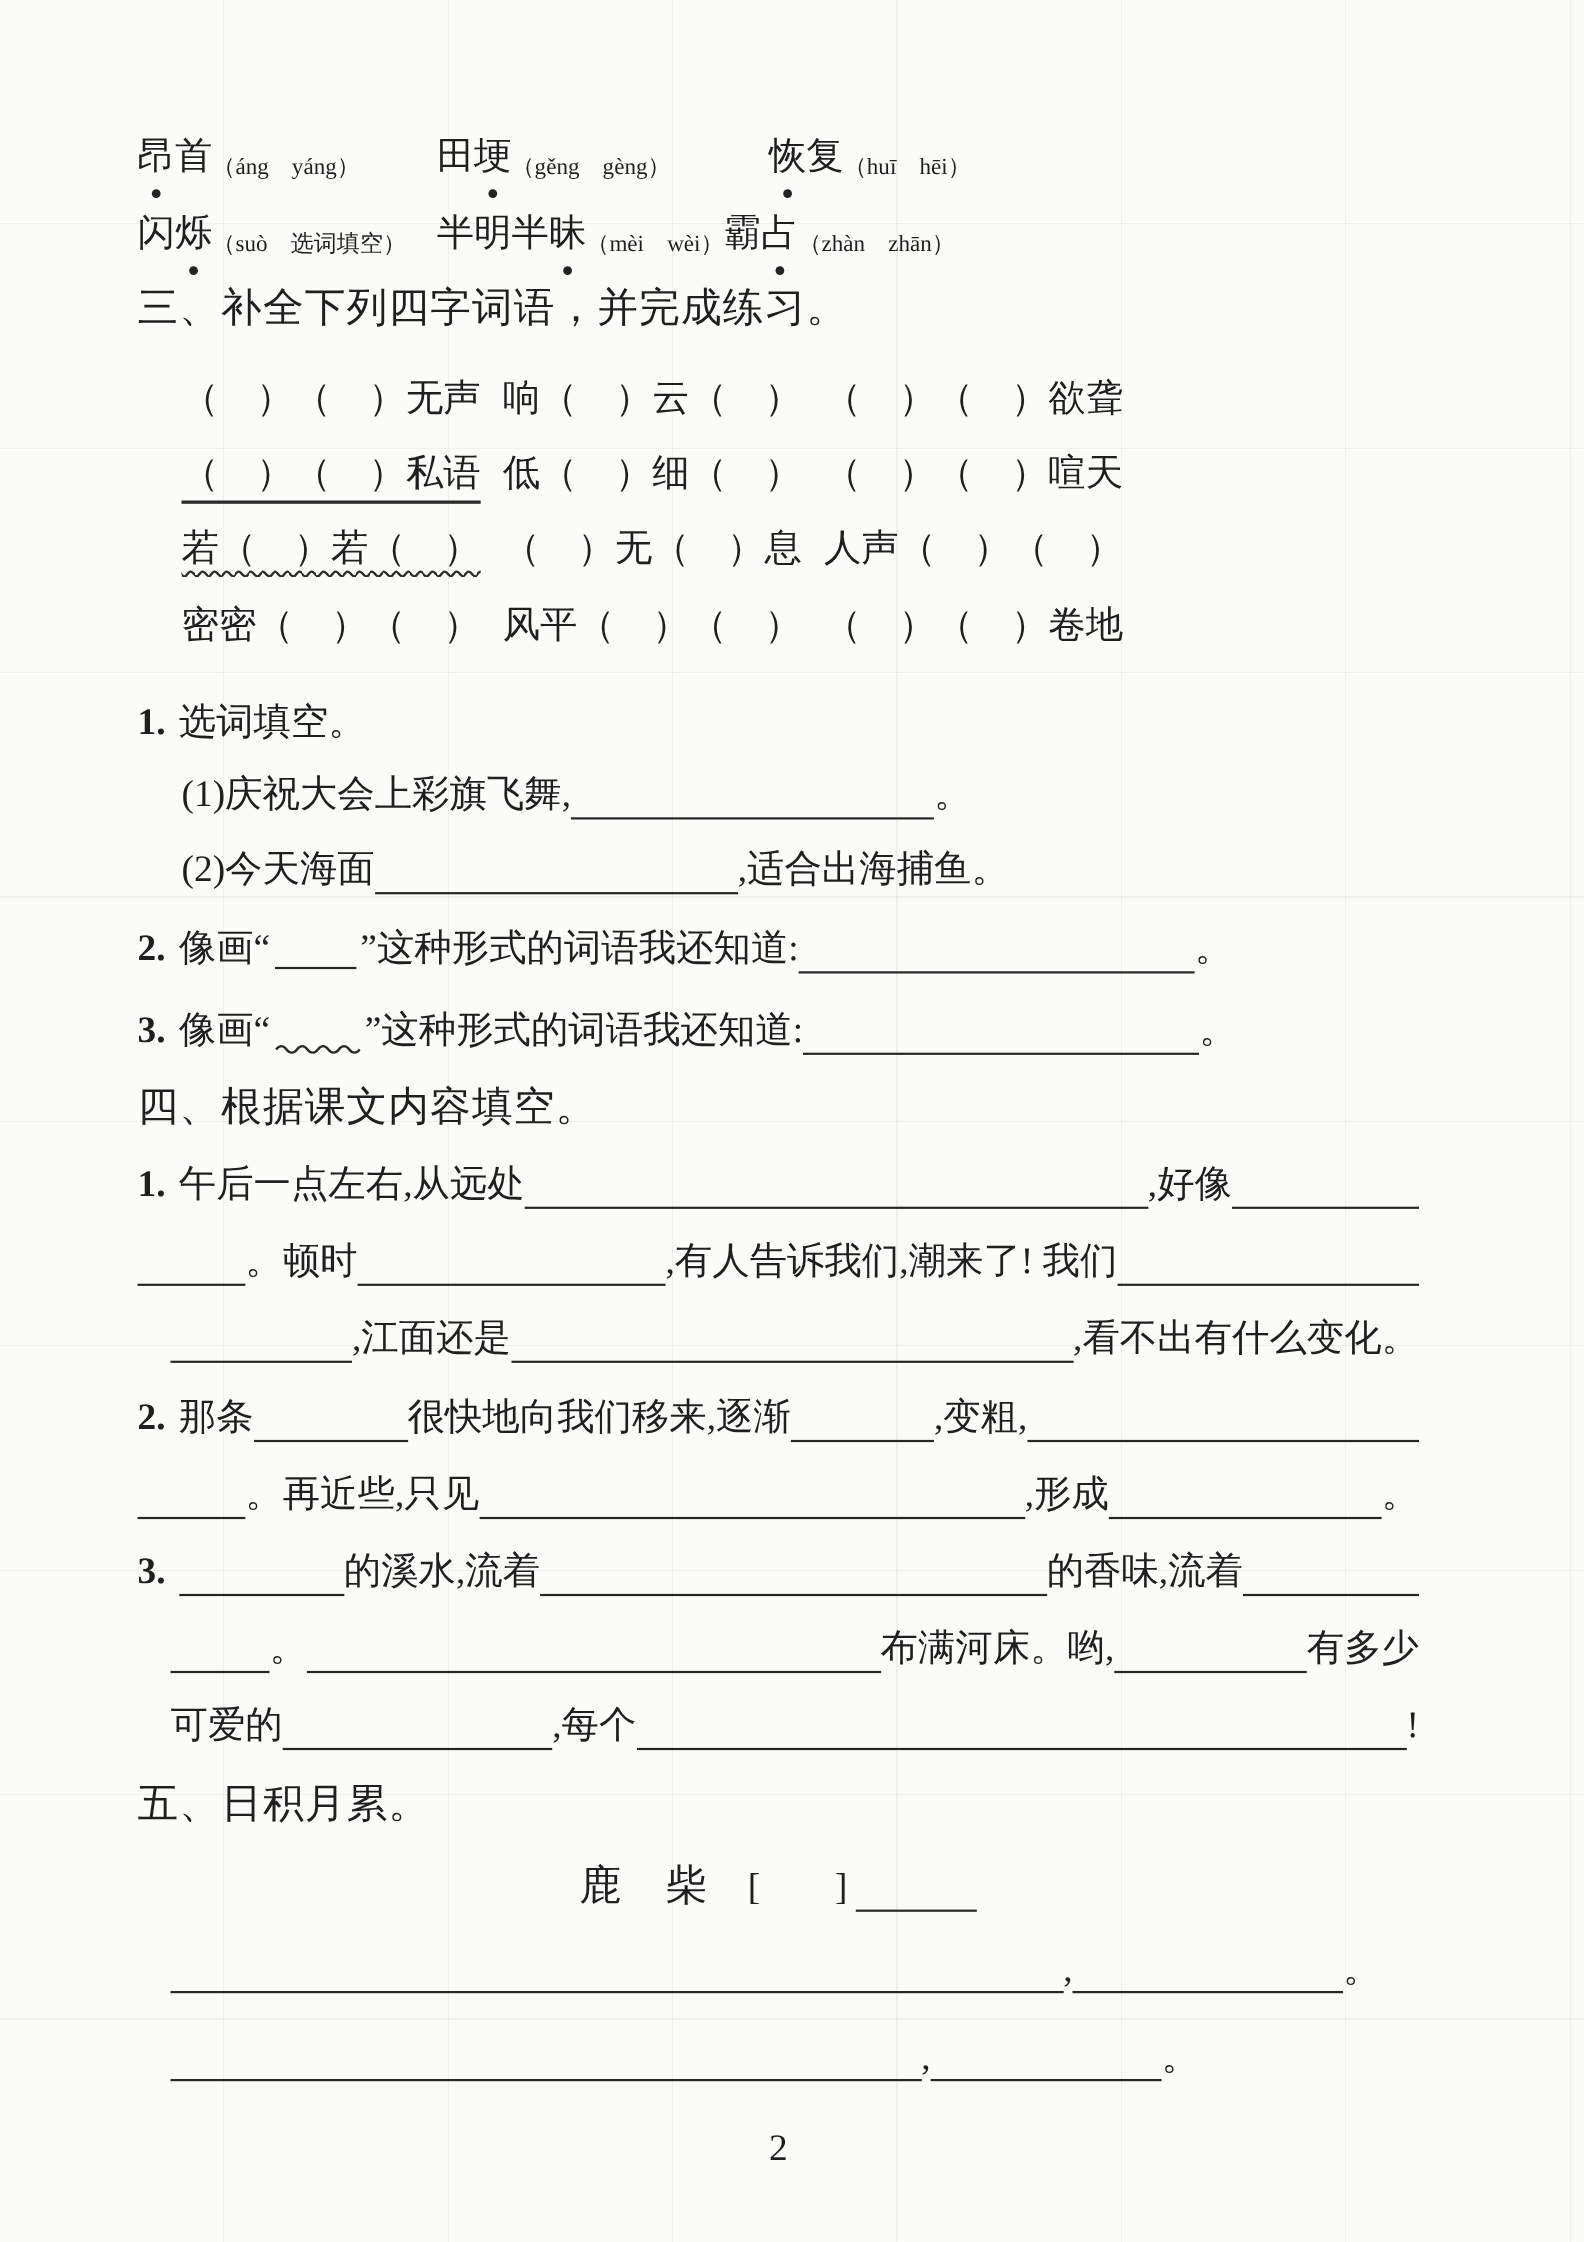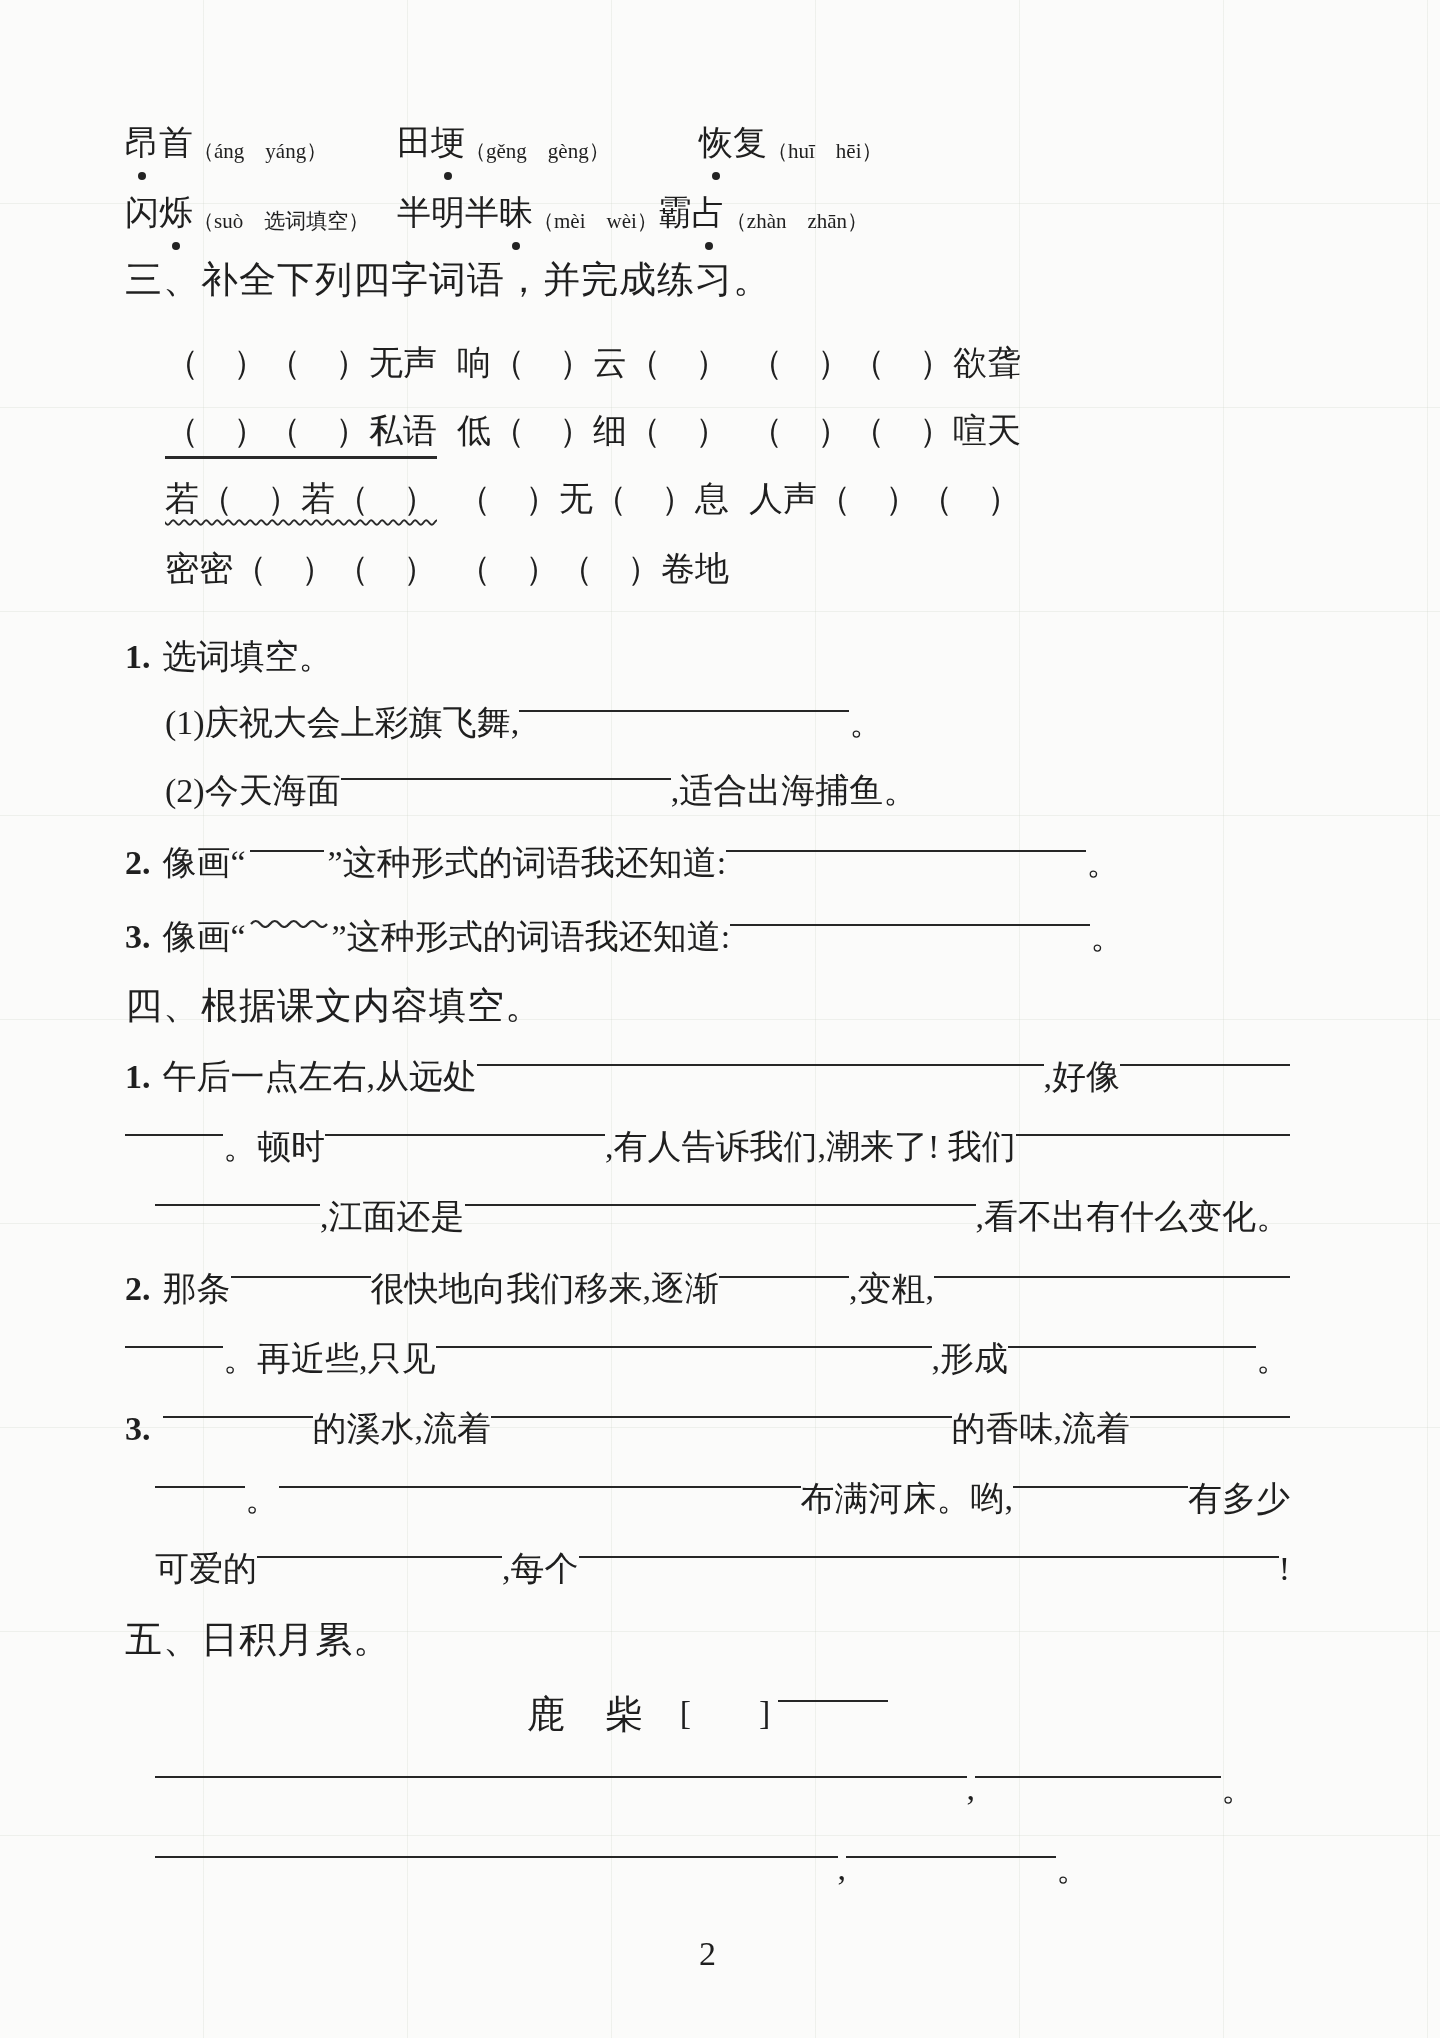--- a/index.html
+++ b/index.html
@@ -11,21 +11,21 @@
     font-family:"Liberation Serif","DejaVu Serif",serif;
     overflow:hidden;
   }
   .grid-bg{
     position:absolute;inset:0;pointer-events:none;
     background:
       repeating-linear-gradient(to right, transparent 0 203px, rgba(205,212,200,.28) 203px 204px),
       repeating-linear-gradient(to bottom, transparent 0 203px, rgba(205,212,200,.28) 203px 204px);
   }
   .abs{position:absolute;left:125px;right:150px}
-  .row{display:flex;align-items:flex-start}
+  .row{display:flex;align-items:flex-end}
   .center{justify-content:center}
   .t{font-size:34px;line-height:1.25;white-space:nowrap}
   .py{font-family:Liberation Serif, serif;font-size:21px}
   .hd{
     font-family:"Liberation Sans","DejaVu Sans",sans-serif;
     font-weight:400;font-size:37px;line-height:1.2;letter-spacing:1px;white-space:nowrap
   }
   .num{font-size:34px;line-height:1.25;font-weight:700;margin-right:12px;white-space:nowrap}
   .pin{display:flex;align-items:flex-end}
   .dotc{position:relative;display:inline-block}
@@ -90,20 +90,21 @@
   <div class="gc t" style="width:292px">低（　）细（　）</div>
   <div class="gc t">（　）（　）喧天</div>
 </div>
 <div class="abs row" style="top:478px;padding-left:40px">
   <div class="gc t wavy-u" style="width:292px">若（　）若（　）</div>
   <div class="gc t" style="width:292px">（　）无（　）息</div>
   <div class="gc t">人声（　）（　）</div>
 </div>
 <div class="abs row" style="top:548px;padding-left:40px">
   <div class="gc t" style="width:292px">密密（　）（　）</div>
+  <div class="gc t" style="width:292px">风平（　）（　）</div>
   <div class="gc t">（　）（　）卷地</div>
 </div>
 
 <div class="abs row" style="top:636px">
   <span class="num">1.</span>
   <span class="t">选词填空。</span>
 </div>
 
 <div class="abs row" style="top:702px;padding-left:40px">
   <span class="t">(1)庆祝大会上彩旗飞舞,</span>

